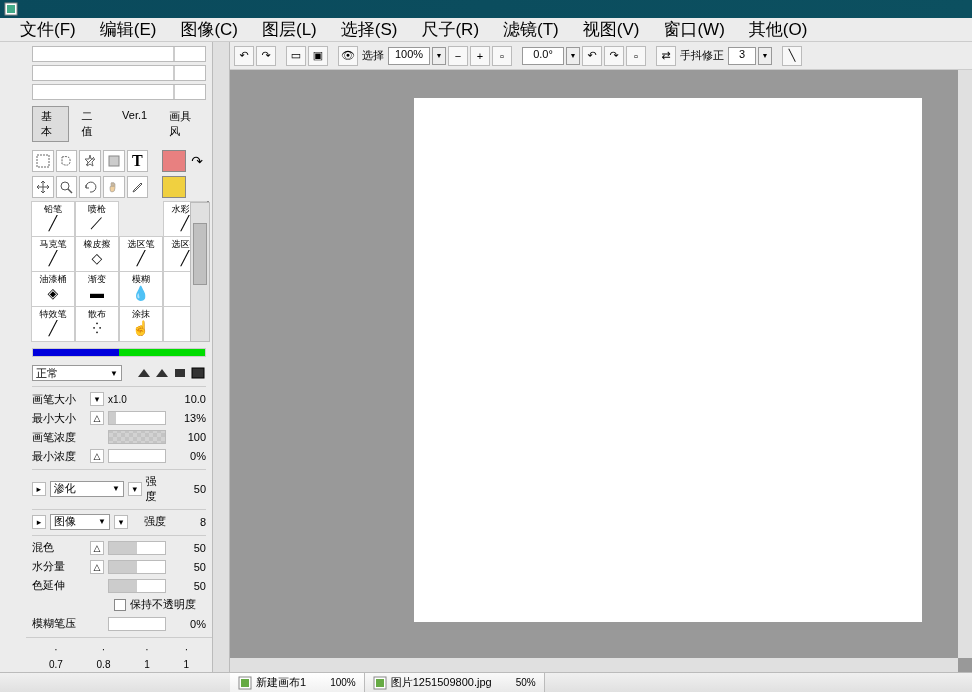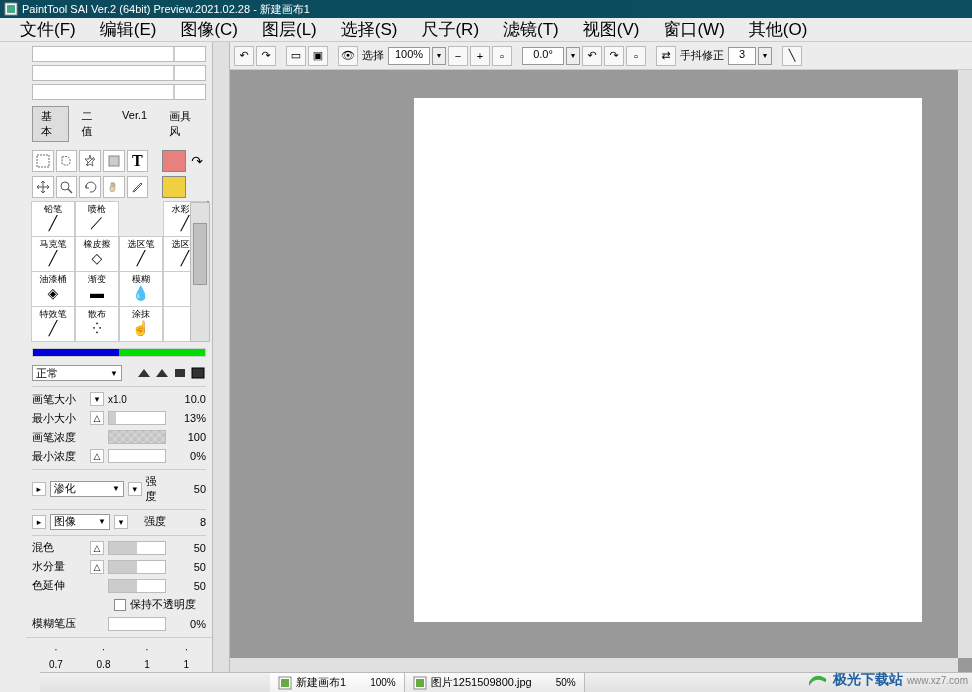--- a/index.html
+++ b/index.html
@@ -90,42 +90,41 @@
 .tb-input { width: 42px; height: 18px; border: 1px solid #999; background: #fff; font-size: 11px; text-align: center; }
 .tb-dd { width: 14px; height: 18px; border: 1px solid #999; background: #eee; display: flex; align-items: center; justify-content: center; font-size: 7px; }
 .view-label { margin: 0 2px; }
 
 .canvas-area { flex: 1; background: #999; position: relative; overflow: hidden; }
 .canvas { position: absolute; top: 28px; left: 184px; width: 508px; height: 524px; background: #fff; }
 .canvas-scroll-v { position: absolute; right: 0; top: 0; bottom: 14px; width: 14px; background: #e0e0e0; }
 .canvas-scroll-h { position: absolute; left: 0; bottom: 0; right: 14px; height: 14px; background: #e0e0e0; }
 
 
-.bottom-bar { height: 20px; background: linear-gradient(#f0f0f0, #e0e0e0); display: flex; align-items: center; font-size: 11px; border-top: 1px solid #bbb; position: relative; margin-left: 40px; }
+.bottom-bar { height: 20px; background: linear-gradient(#f0f0f0, #e0e0e0); display: flex; align-items: center; font-size: 11px; border-top: 1px solid #bbb; position: relative; }
 .bottom-spacer { width: 230px; }
 .doc-tab { height: 20px; display: flex; align-items: center; padding: 0 8px; gap: 4px; border-right: 1px solid #bbb; background: linear-gradient(#fafafa, #e8e8e8); }
 .doc-tab.active { background: linear-gradient(#fff, #f0f0f0); }
 .doc-tab .doc-icon { width: 14px; height: 14px; }
 .doc-tab .pct { margin-left: 20px; font-size: 10px; }
 
 .watermark { position: absolute; right: 4px; bottom: 0px; display: flex; align-items: center; gap: 4px; font-size: 11px; color: #3080c0; }
 .watermark .logo { width: 24px; height: 24px; }
 .watermark .cn { font-size: 14px; color: #2060a0; font-weight: bold; }
 </style>
 </head>
 <body>
 
 <div class="title-bar">
   <span class="icon">
     <svg viewBox="0 0 14 14">
         <rect x="1" y="1" width="12" height="12" fill="#fff" stroke="#888"></rect>
         <rect x="3" y="3" width="8" height="8" fill="#4a8"></rect>
       </svg>
   </span>
-  <span>PaintTool SAI Ver.2 (64bit) Preview.2021.02.28 - 新建画布1</span>
 </div>
 
 <div class="menu-bar">
   <span class="menu-item">文件(F)</span>
   <span class="menu-item">编辑(E)</span>
   <span class="menu-item">图像(C)</span>
   <span class="menu-item">图层(L)</span>
   <span class="menu-item">选择(S)</span>
   <span class="menu-item">尺子(R)</span>
   <span class="menu-item">滤镜(T)</span>
@@ -476,21 +475,13 @@
     <span class="pct">100%</span>
   </div>
   <div class="doc-tab">
     <span class="doc-icon"><svg width="14" height="14">
           <rect x="1" y="1" width="12" height="12" fill="#fff" stroke="#888"></rect>
           <rect x="3" y="3" width="8" height="8" fill="#6a4"></rect>
         </svg></span>
     <span>图片1251509800.jpg</span>
     <span class="pct">50%</span>
   </div>
-  <div class="watermark">
-    <span class="logo"><svg viewBox="0 0 24 24">
-          <path d="M4 14 Q10 4 20 10 L20 14 Q10 8 4 18 Z" fill="#3cb043"></path>
-          <path d="M20 10 Q22 12 20 14" fill="#0a60c0"></path>
-        </svg></span>
-    <span class="cn">极光下载站</span>
-    <span style="color:#888;font-size:10px">www.xz7.com</span>
-  </div>
 </div>
 
 </body></html>

